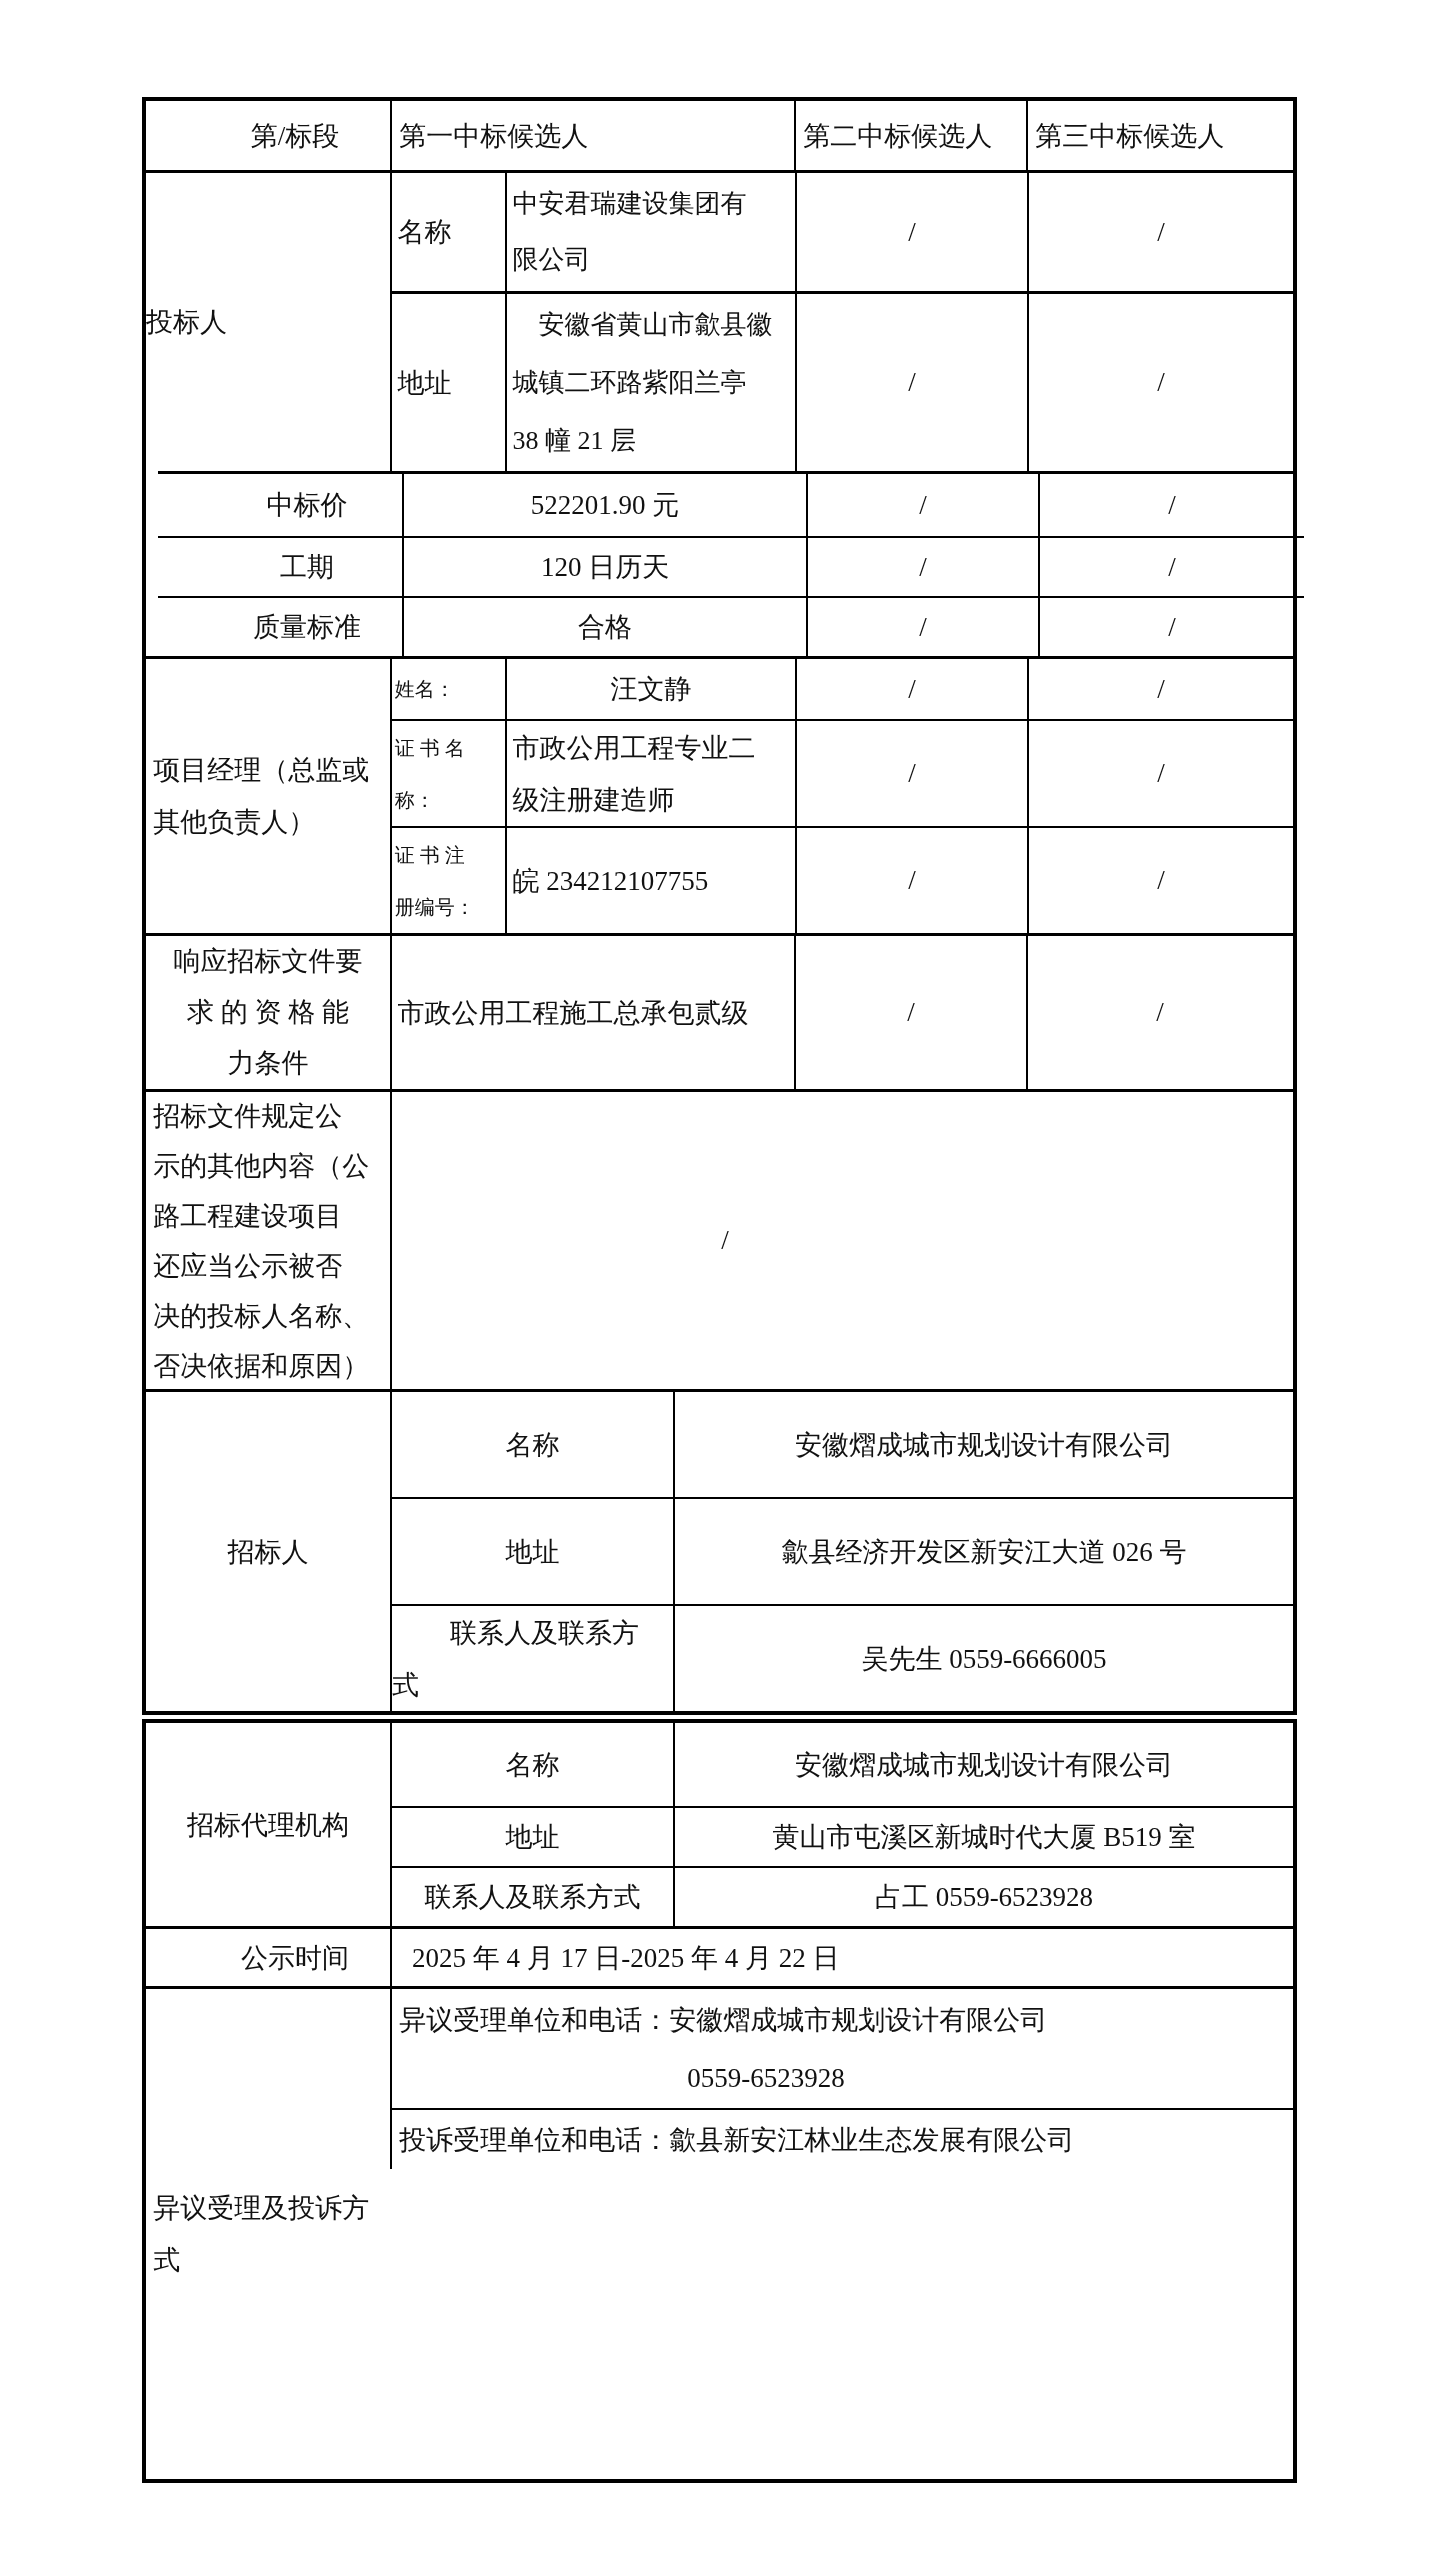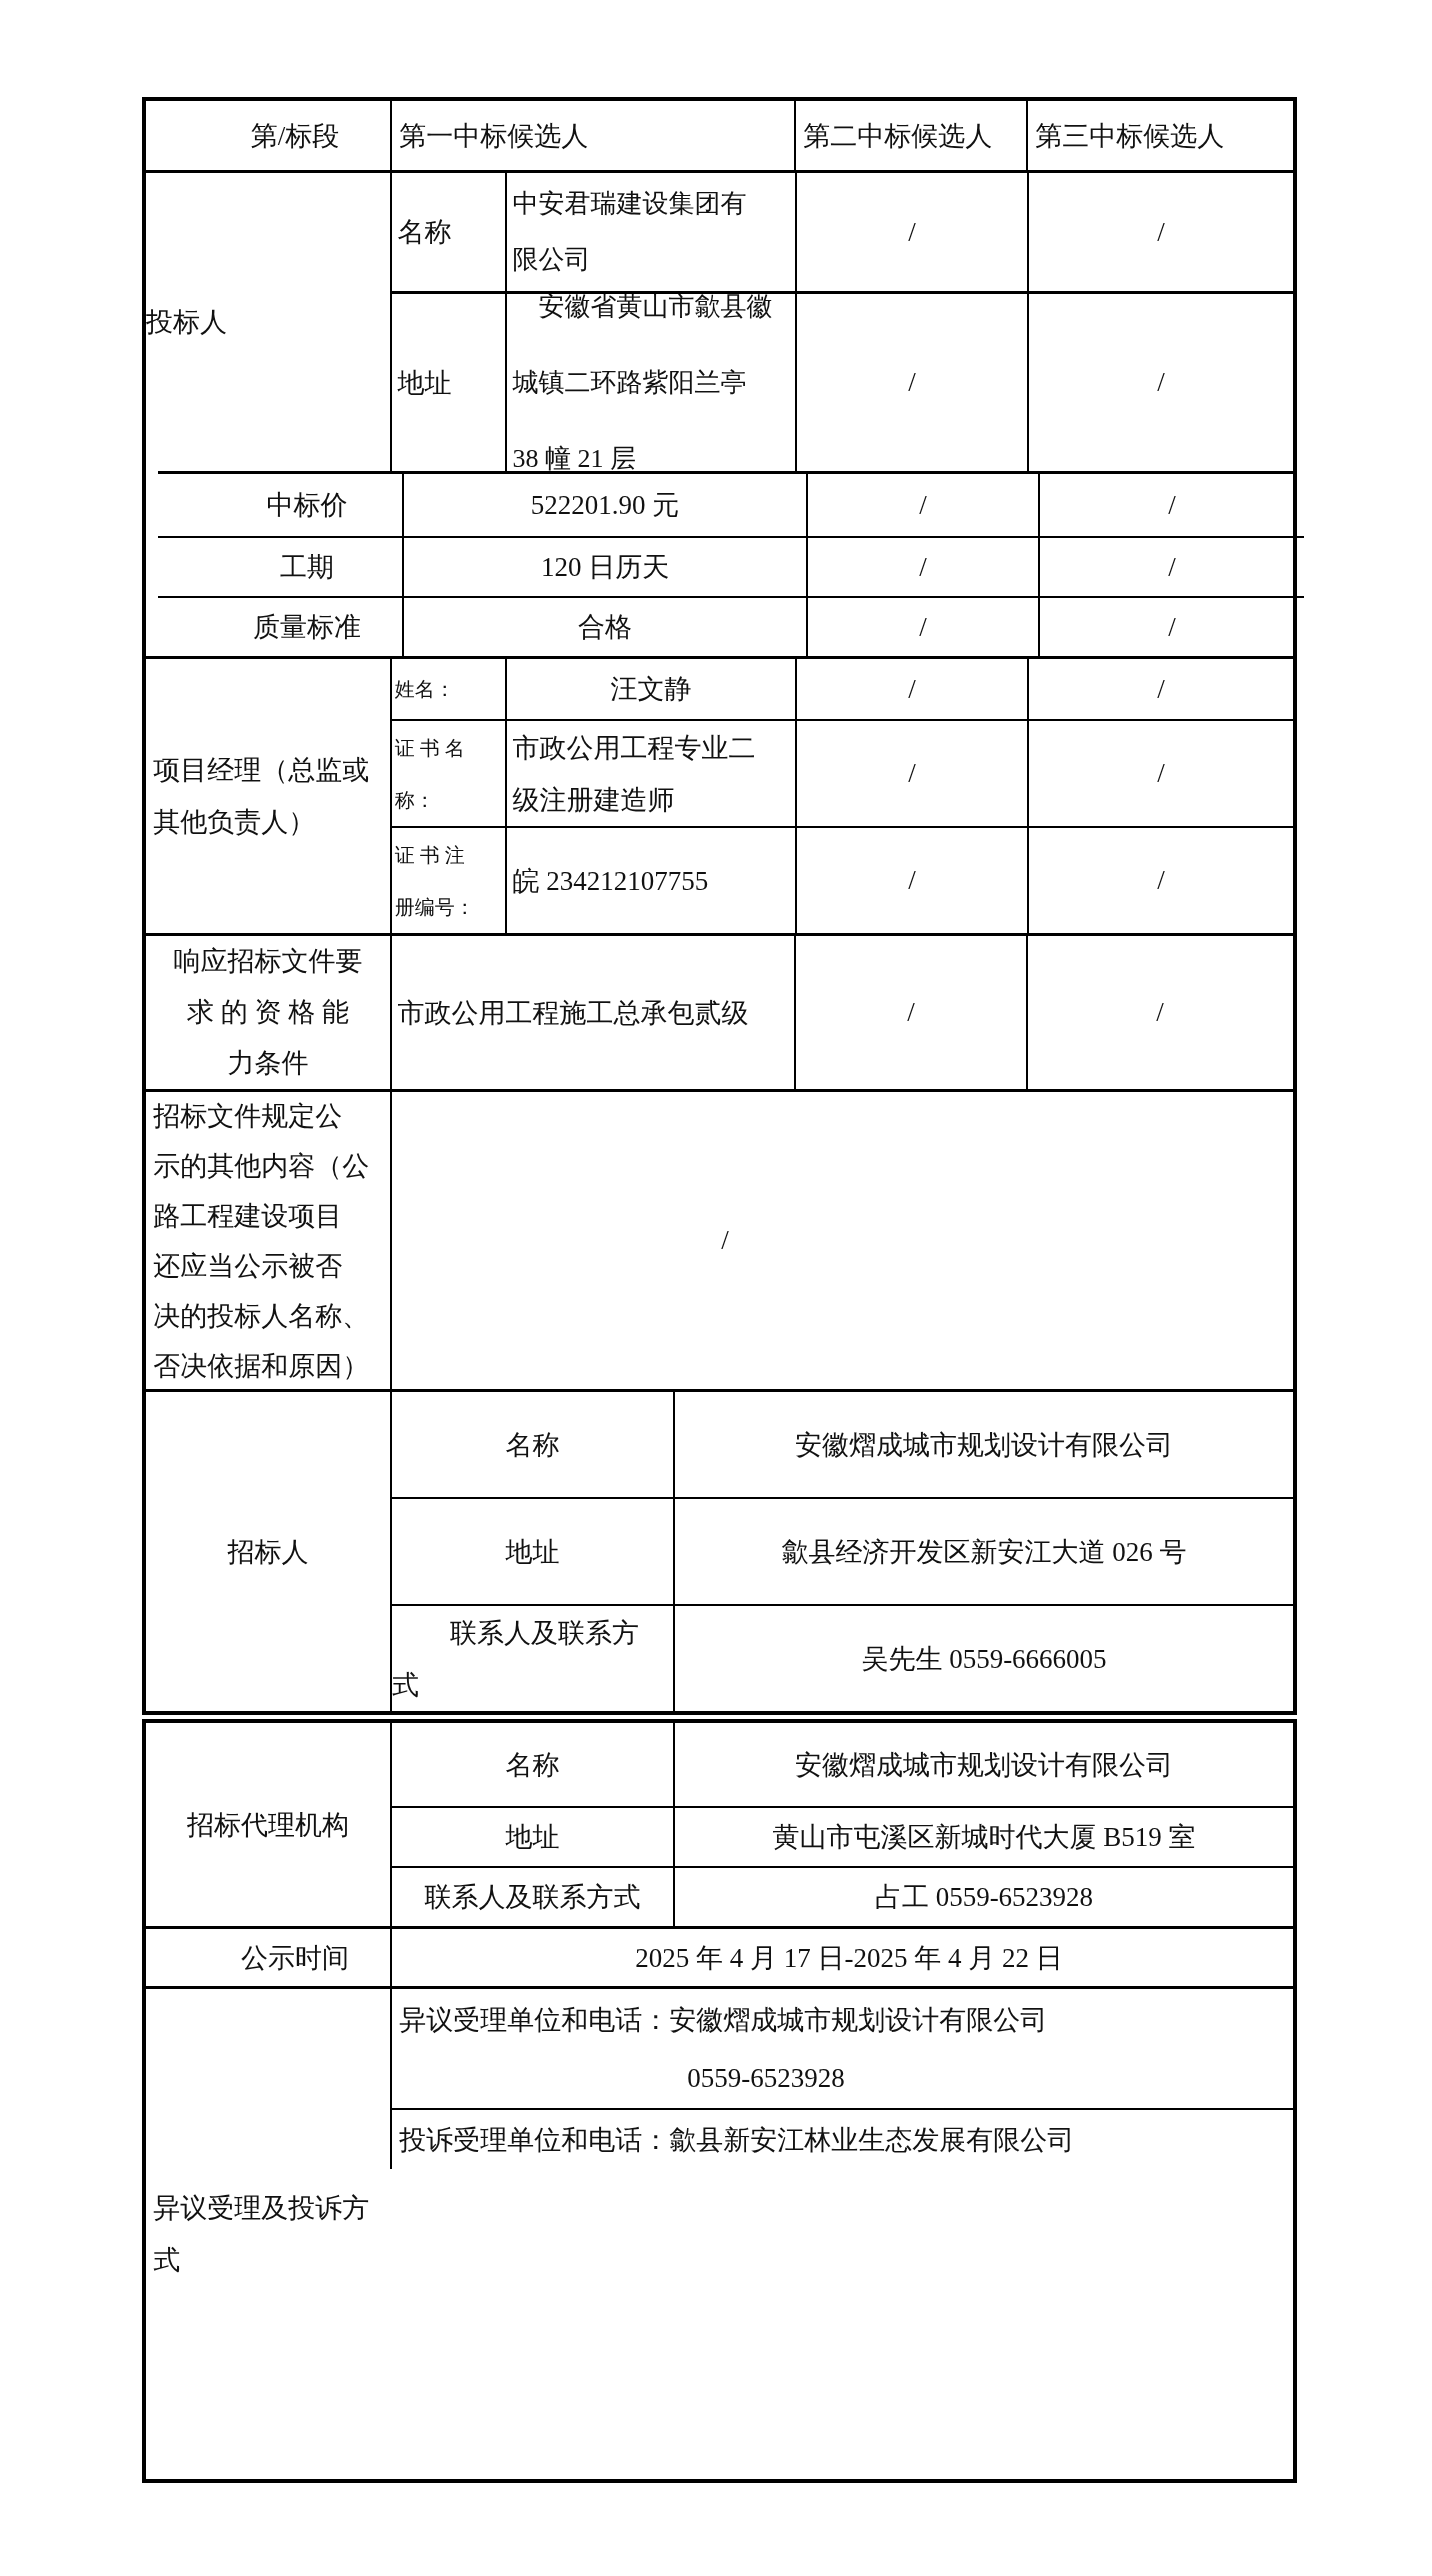--- a/index.html
+++ b/index.html
@@ -30,30 +30,30 @@
     overflow:hidden;
   }
   .bl{border-left:2.7px solid #000;}
   .bt{border-top:2.7px solid #000;}
   .bth2{border-top:3.6px solid #000;}
   .txt{white-space:pre-line;width:100%;box-sizing:border-box;}
   
   .tl .txt{text-align:left;padding-left:7.2px;padding-right:5.4px;}
   .tl12 .txt{text-align:left;padding-left:0;padding-right:5.4px;}
   .tl6 .txt{text-align:left;padding-left:5.4px;padding-right:3.6px;}
-  .tl22 .txt{text-align:center;padding-left:20px;padding-right:7px;}
+  .tl22 .txt{text-align:left;padding-left:20px;padding-right:7px;}
   .tc .txt{text-align:center;}
   .acen .txt{text-align:center;padding-left:54px;}
   .blab .txt{text-align:left;padding-left:2.7px;padding-right:1.8px;font-size:20px;}
   
   .lh55 .txt{line-height:50px;}
   .lh56 .txt{line-height:51px;}
   .lh58 .txt{line-height:52px;}
   .lh62 .txt{line-height:56px;}
-  .lh64 .txt{line-height:76px;font-family:Liberation Serif, serif;}
+  .lh64 .txt{line-height:58px;font-family:Liberation Serif, serif;}
   .addr .txt{font-size:26px;}
   .contactwrap .txt{text-align:left;text-indent:58px;padding-right:10.8px;line-height:52px;}
   .slashcell .txt{text-align:center;}
   .otherval .txt{text-align:center;padding-right:235px;}
   .note .txt{text-align:left;padding-left:9px;padding-right:12.6px;line-height:51px;}
   .objline2{width:100%;text-align:center;padding-right:153px;box-sizing:border-box;}
   .objline1{width:100%;text-align:left;padding-left:7.2px;box-sizing:border-box;}
   .obj1 .inner{display:flex;flex-direction:column;justify-content:center;line-height:58px;height:100%;}
 </style>
 </head>

